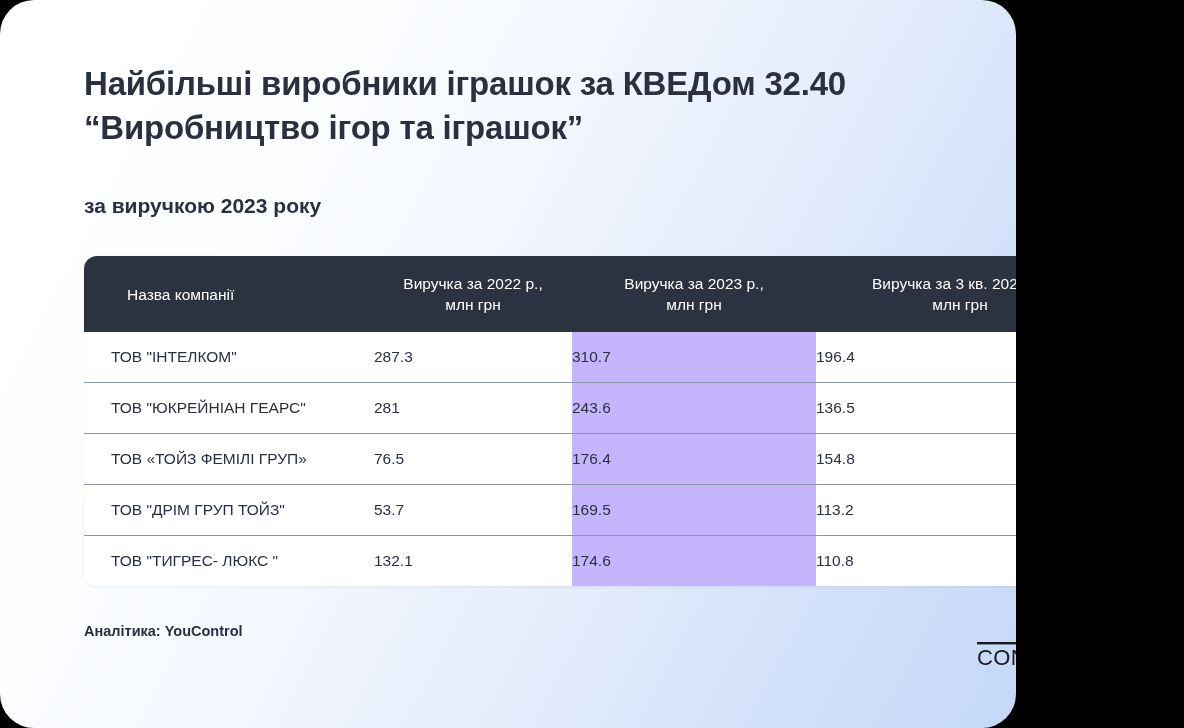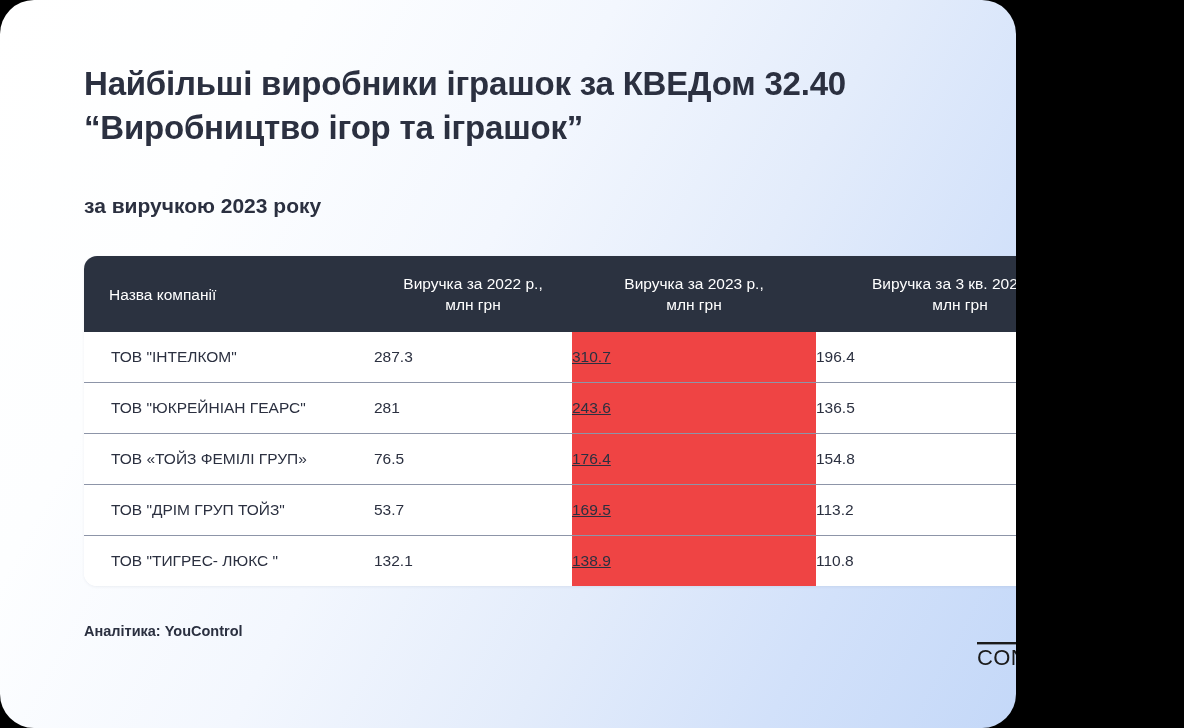--- a/index.html
+++ b/index.html
@@ -90,21 +90,21 @@
     line-height: 21px;
     font-weight: 400;
     padding: 0;
     height: 76px;
     vertical-align: middle;
     white-space: pre-line;
   }
 
   thead th.h-name {
     text-align: left;
-    padding-left: 25px;
+    padding-left: 43px;
   }
 
   thead th.h-num {
   }
 
   tbody tr {
     height: 50px;
   }
 
   tbody td {
@@ -124,22 +124,21 @@
   tbody td.t-name {
     text-align: left;
     padding-left: 27px;
   }
 
   tbody td.t-num {
     text-align: left;
   }
 
   tbody td.t-hl {
-    background: #ef4444;
-    text-decoration: underline;
+    background: #c4b5fd;
   }
 
   
   .footer-notes {
     position: absolute;
     left: 84px;
     top: 618px;
     font-size: 14.5px;
     line-height: 26px;
     font-weight: 700;
@@ -208,21 +207,21 @@
         </tr>
         <tr>
           <td class="t-name">ТОВ "ДРІМ ГРУП ТОЙЗ"</td>
           <td class="t-num">53.7</td>
           <td class="t-num t-hl">169.5</td>
           <td class="t-num">113.2</td>
         </tr>
         <tr>
           <td class="t-name">ТОВ "ТИГРЕС- ЛЮКС "</td>
           <td class="t-num">132.1</td>
-          <td class="t-num t-hl">138.9</td>
+          <td class="t-num t-hl">174.6</td>
           <td class="t-num">110.8</td>
         </tr>
       </tbody>
     </table>
   </div>
 
   <div class="footer-notes">
     <div>Аналітика: YouControl</div>
   </div>
 

